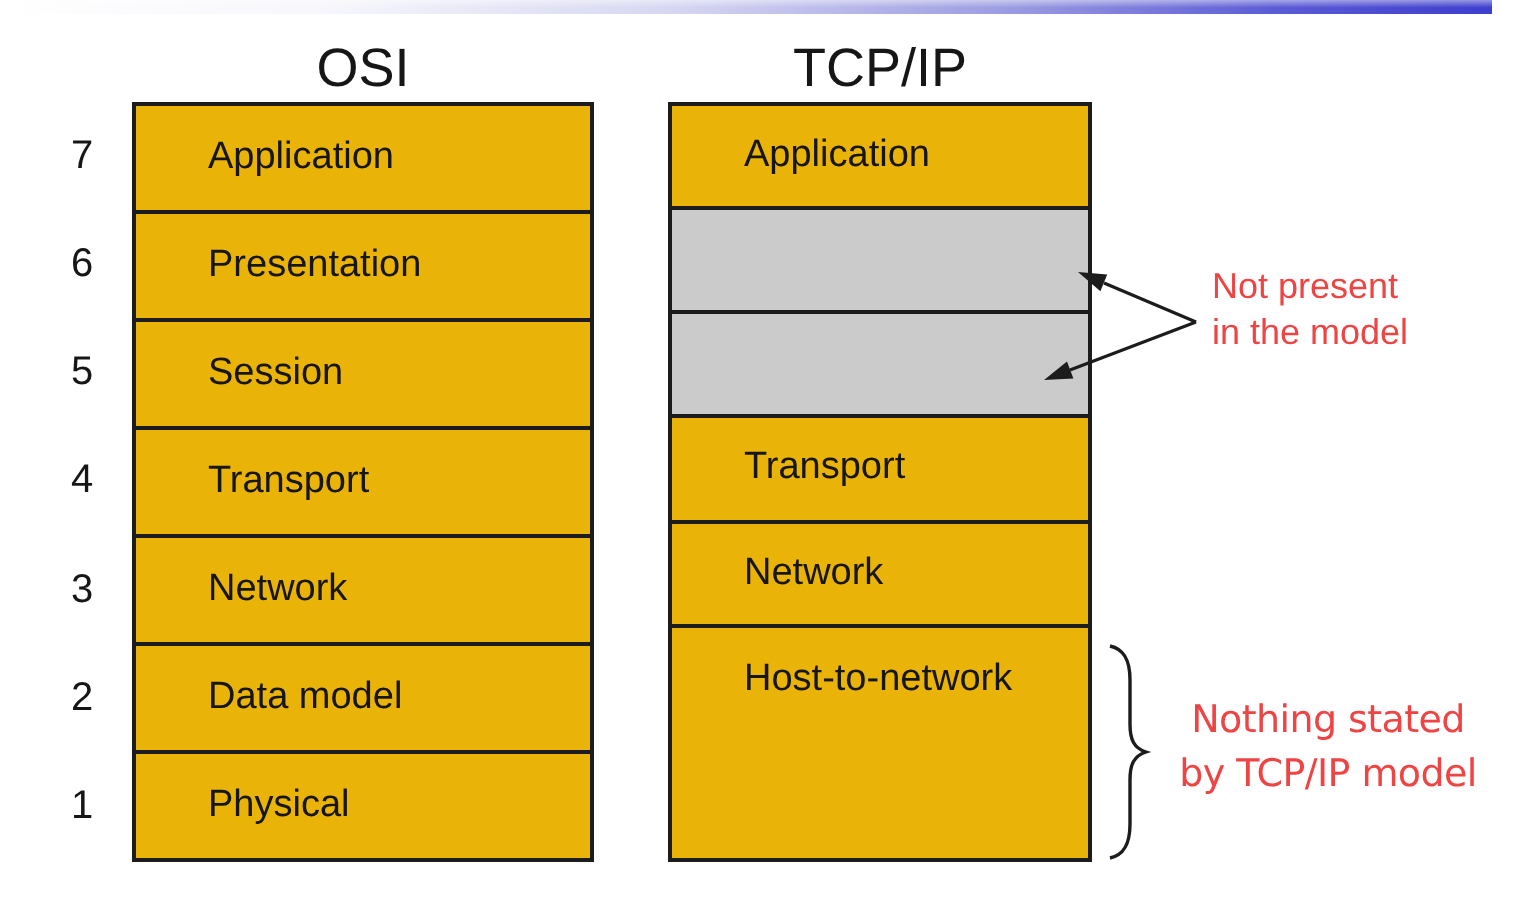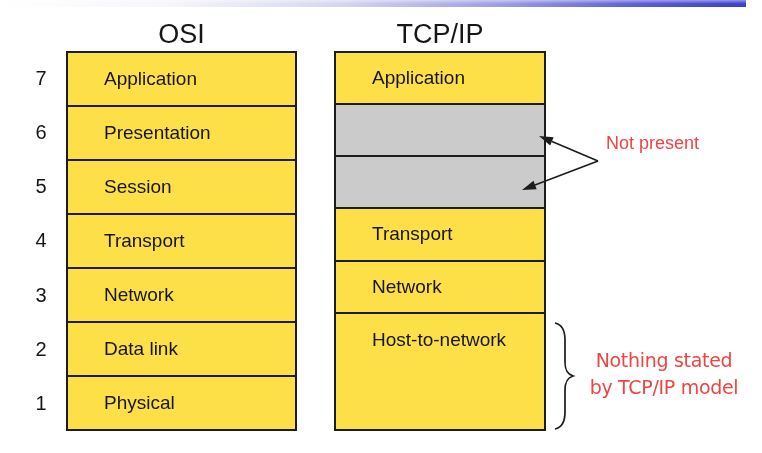--- a/index.html
+++ b/index.html
@@ -37,21 +37,21 @@
     border:2px solid #1c1c1c;display:flex;flex-direction:column;
     background:#fff;
   }
   #osi-box{left:66px;width:231px;}
   #tcp-box{left:334px;width:212px;}
   .layer-cell{
     flex:1 1 0;display:flex;align-items:center;
     box-sizing:border-box;padding-left:36px;
     font-size:19px;color:#161616;
     border-bottom:2px solid #1c1c1c;
-    background:#fde047;
+    background:#eab308;
   }
   .layer-cell:last-child{border-bottom:none;text-align:center;}
   .layer-cell.shaded{background:#cbcbcb;}
   #tcp-box .layer-cell.double{
     flex:2 2 0;align-items:flex-start;padding-top:15px;
   }
 
   .svg-overlay{
     position:absolute;left:0;top:0;width:762px;height:453px;
     pointer-events:none;
@@ -84,21 +84,21 @@
   <div class="layer-number">2</div>
   <div class="layer-number">1</div>
 </div>
 
 <div class="model-box" id="osi-box">
   <div class="layer-cell">Application</div>
   <div class="layer-cell">Presentation</div>
   <div class="layer-cell">Session</div>
   <div class="layer-cell">Transport</div>
   <div class="layer-cell">Network</div>
-  <div class="layer-cell">Data link</div>
+  <div class="layer-cell">Data model</div>
   <div class="layer-cell">Physical</div>
 </div>
 
 <div class="model-box" id="tcp-box">
   <div class="layer-cell">Application</div>
   <div class="layer-cell shaded"></div>
   <div class="layer-cell shaded"></div>
   <div class="layer-cell">Transport</div>
   <div class="layer-cell">Network</div>
   <div class="layer-cell double">Host-to-network</div>
@@ -114,18 +114,19 @@
     <line x1="598" y1="161" x2="535" y2="185" fill="none"></line>
     <polygon points="522,190 533.5,180.8 536.7,189.2" stroke="none"></polygon>
   </g>
 
   <path d="M555,323 C562,324.5 565,330 565,340 L565,362 C565,370 567,374 573,376
            C567,378 565,382 565,390 L565,412 C565,422 562,427.5 555,429" fill="none" stroke="#1c1c1c" stroke-width="1.7"></path>
 </svg>
 
 <div class="note" id="note-not-present">
   <div>Not present</div>
+  <div>in the model</div>
 </div>
 
 <div class="note" id="note-nothing-stated">
   <div>Nothing stated</div>
   <div>by TCP/IP model</div>
 </div>
 
 </body></html>

